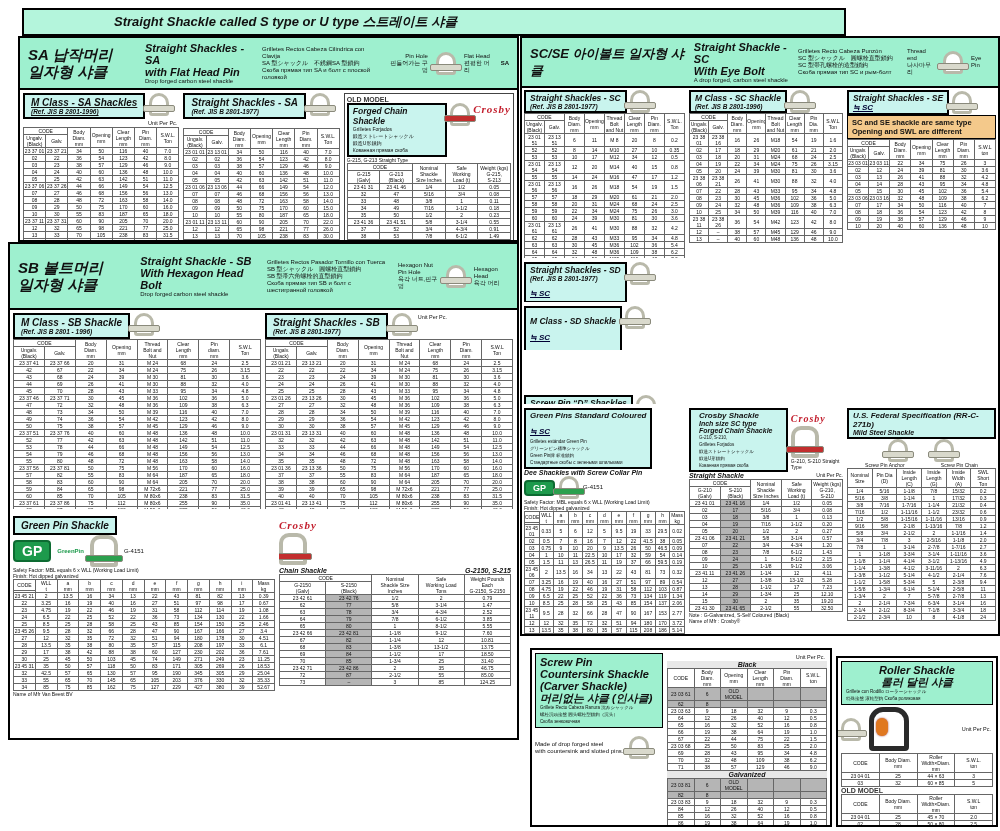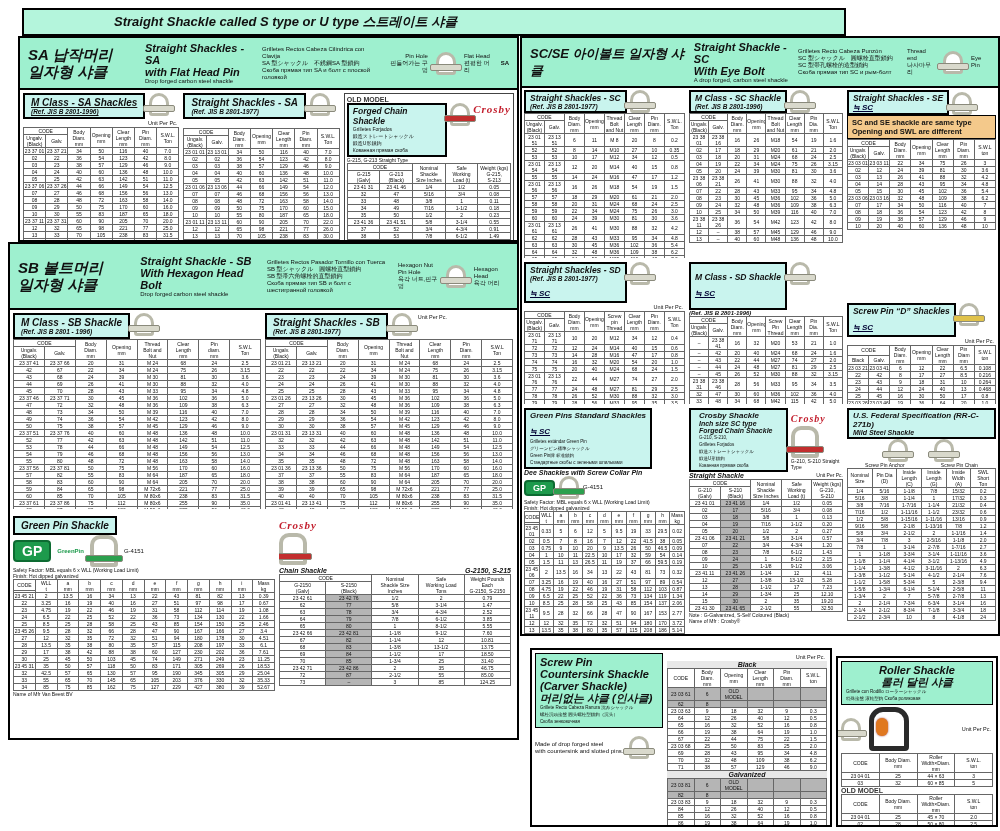--- a/index.html
+++ b/index.html
@@ -881,21 +881,21 @@
                   <td>M48</td>
                   <td>136</td>
                   <td>48</td>
                   <td>10.0</td>
                 </tr>
               </tbody>
             </table>
           </div>
       </div>
       <div class="panel" style="width:150px;">
-        <div style="display:flex;gap:3px;align-items:flex-end;">
+        <div style="display:flex;gap:3px;align-items:center;">
           <div class="cyanbox" style="padding:1px 4px;">
             <div class="h" style="font-size:8.5px;">Straight Shackles  -  SE</div>
             <div class="approx">≒ SC</div>
           </div>
           <div class="shk small"></div>
         </div>
         <div class="orange-note">SC and  SE shackle are same type
 Opening and SWL are different</div>
         <div>
             <table class="tbl">
@@ -1012,21 +1012,21 @@
                   <td>136</td>
                   <td>48</td>
                   <td>10</td>
                 </tr>
               </tbody>
             </table>
           </div>
       </div>
     </div>
 
-    <div class="row" style="padding:2px;height:142px;">
+    <div class="row" style="padding:2px;height:142px;flex-direction:column;">
       <div class="panel" style="width:162px;">
         <div style="display:flex;gap:3px;align-items:flex-start;">
           <div class="cyanbox" style="padding:1px 4px;">
             <div class="h" style="font-size:8.5px;">Straight Shackles - SD</div>
             <div class="r">(Ref. JIS B 2801-1977)</div>
             <span class="approx">≒ SC</span>
           </div>
           <div class="shk small"></div>
         </div>
         <div class="unit">Unit Per Pc.</div>
@@ -1430,21 +1430,21 @@
                 </tr>
               </tbody>
             </table>
           </div>
       </div>
     </div>
 
     <div class="row" style="padding:2px;height:236px;">
       <div class="panel" style="width:162px;">
         <div class="cyanbox" style="padding:1px 4px;">
-          <div class="h" style="font-size:8px;">Green Pins Standard Shackles</div>
+          <div class="h" style="font-size:8px;">Green Pins Standard Coloured</div>
           <span class="approx">≒ SC</span>
           <div class="tiny" style="font-size:4.5px;">Grilletes estándar Green Pin
 グリーンピン標準シャックル
 Green Pin牌 标准鎖鈎
 Стандартные скобы с зелеными шпильками</div>
         </div>
         <div class="sec-label">Dee Shackles with Screw Collar Pin</div>
         <div style="display:flex;gap:4px;align-items:center;">
           <span class="gp-logo" style="font-size:9px;">GP</span>
           <div class="shk green small"></div>

